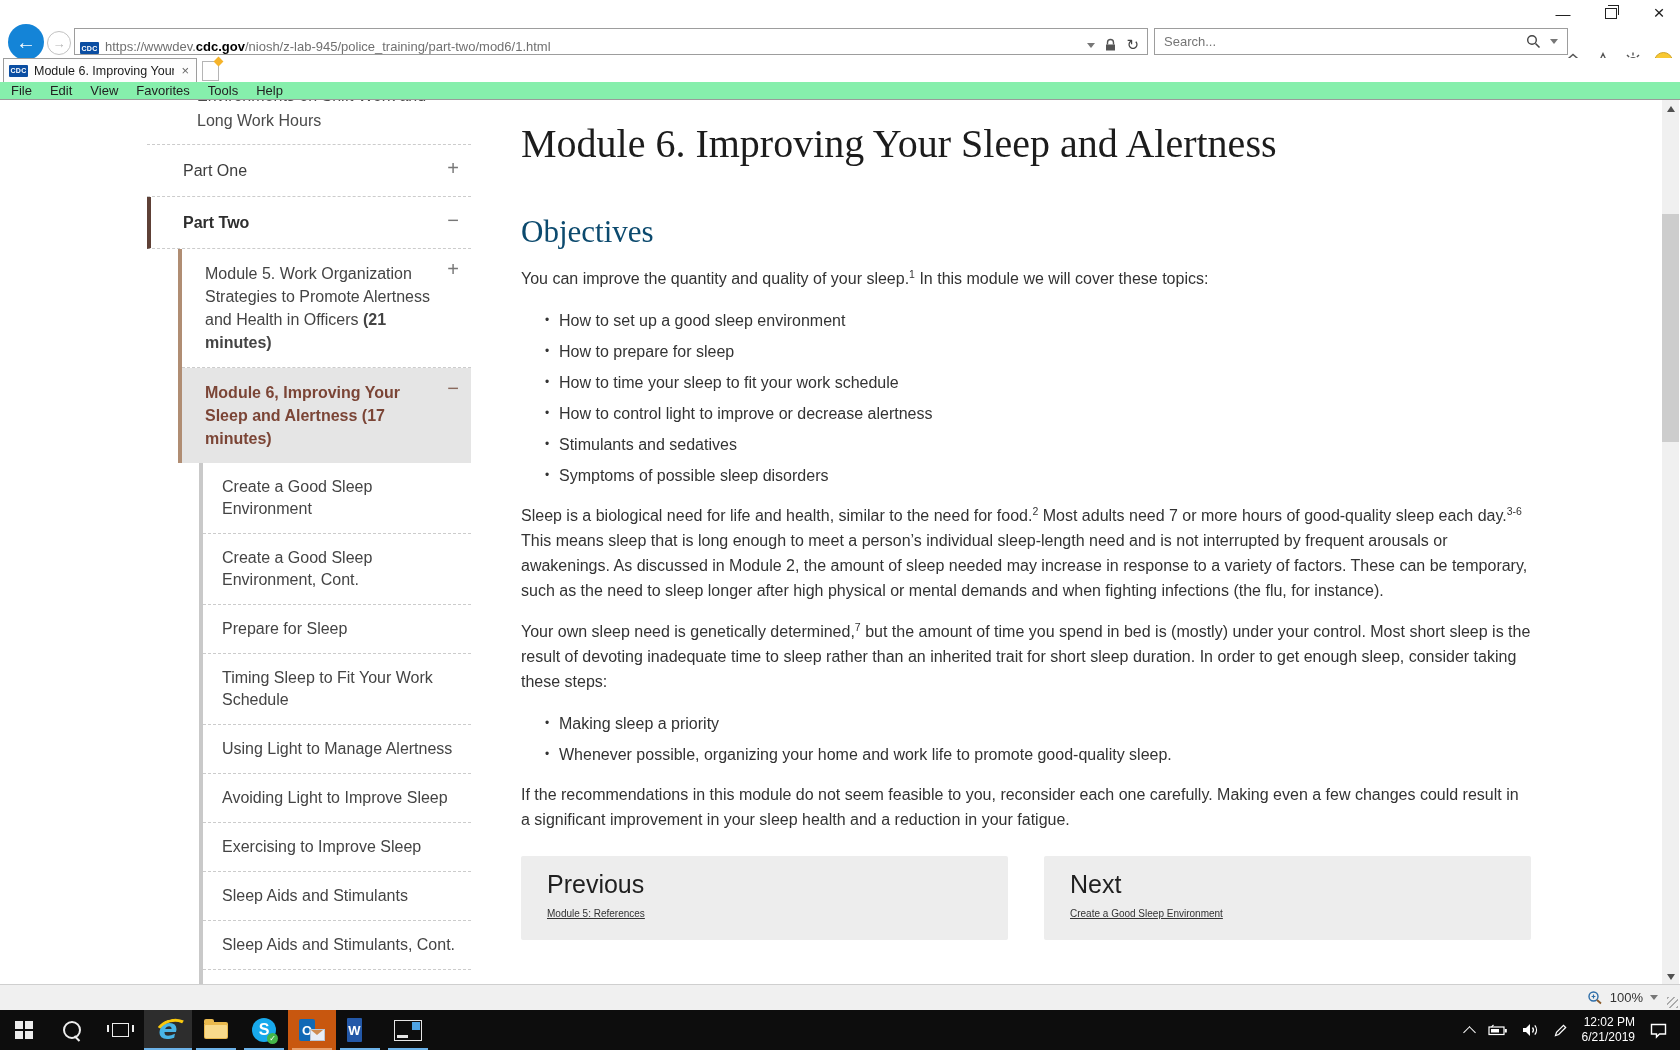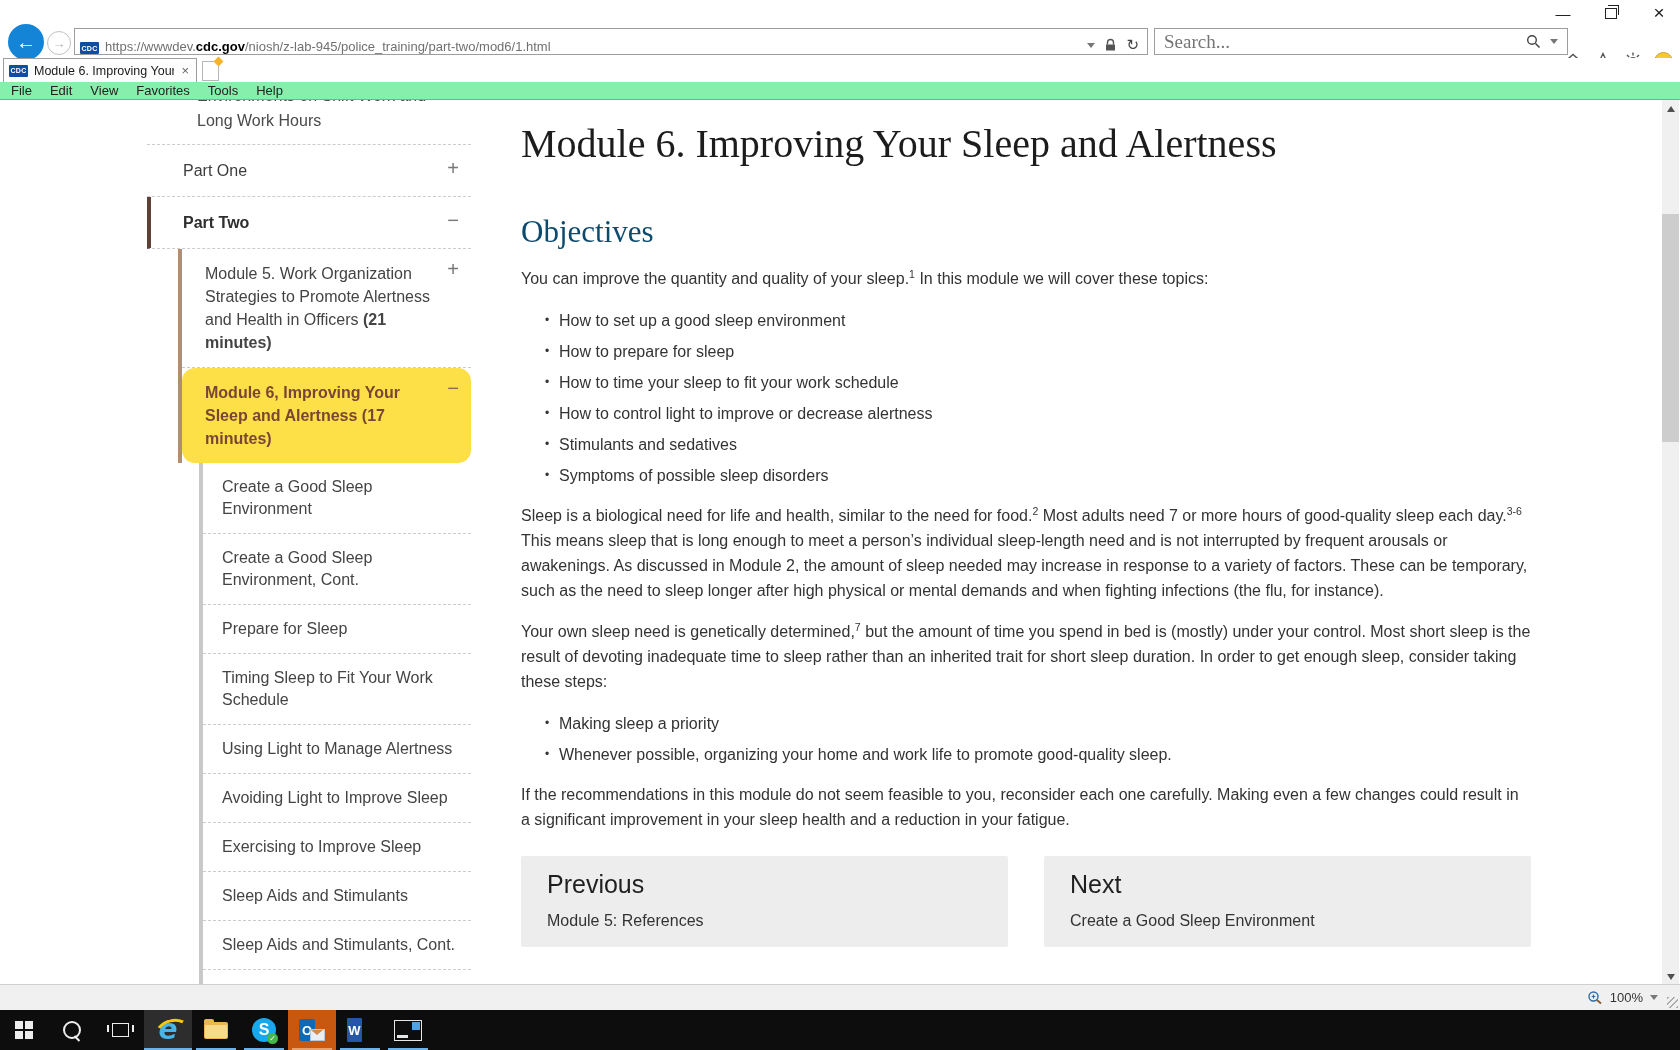--- a/index.html
+++ b/index.html
@@ -21,22 +21,22 @@
   .favicon{flex:0 0 auto;width:19px;height:12px;background:#0b4ea2;color:#fff;font-weight:bold;font-size:7px;
            display:flex;align-items:center;justify-content:center;margin:0 6px 0 5px;border-radius:1px;letter-spacing:.3px;}
   .url-prefix{color:#707070;}
   .url-domain{color:#000;font-weight:bold;}
   .url-path{color:#707070;flex:1;overflow:hidden;white-space:nowrap;}
   .urlbar-icons{display:flex;align-items:center;gap:10px;padding:0 8px;color:#555;}
   .caret-down{width:0;height:0;border-left:4px solid transparent;border-right:4px solid transparent;border-top:5px solid #777;}
   .refresh{font-size:15px;color:#444;}
   .searchbox{position:absolute;left:1154px;top:6px;width:412px;height:25px;border:1px solid #9d9d9d;background:#fff;
              display:flex;align-items:center;}
-  .searchbox input{flex:1;border:none;outline:none;font-size:19px;color:#0c4a6e;padding:0 0 0 9px;background:transparent;
-                   font-family:Liberation Serif, serif;}
+  .searchbox input{flex:1;border:none;outline:none;font-size:13px;color:#0c4a6e;padding:0 0 0 9px;background:transparent;
+                   font-family:Liberation Sans, sans-serif;}
   .searchbox .sicons{display:flex;align-items:center;gap:9px;padding:0 9px;}
   .toolbar-icons{position:absolute;right:6px;top:28px;display:flex;gap:8px;align-items:center;}
   .tbi{width:22px;height:22px;display:flex;align-items:center;justify-content:center;}
   .smiley{width:17px;height:17px;border-radius:50%;background:#f8c832;border:1px solid #cfa32a;position:relative;}
   .smiley:before{content:"";position:absolute;left:4px;top:5px;width:2px;height:2px;background:#7a5c00;border-radius:50%;box-shadow:6px 0 #7a5c00;}
   .smiley:after{content:"";position:absolute;left:4px;top:9px;width:8px;height:4px;border-bottom:1.5px solid #7a5c00;border-radius:0 0 6px 6px;}
   .tabrow{position:absolute;top:58px;left:0;right:0;height:24px;background:#fff;}
   .tab{position:absolute;left:3px;top:0;width:192px;height:23px;border:1px solid #9d9d9d;border-bottom:none;background:#fdfdfd;
        display:flex;align-items:center;font-size:12.5px;color:#1a1a1a;}
   .tab .tab-title{flex:1;overflow:hidden;white-space:nowrap;}
@@ -55,38 +55,38 @@
   .sliver{height:6px;overflow:hidden;padding-left:50px;color:#4a4a4a;}
   .sliver span{display:block;margin-top:-15px;}
   .lwh{padding:4px 10px 13px 50px;color:#4a4a4a;}
   .lvl1{padding:15px 34px 15px 36px;color:#3d3d3d;}
   .lvl1.bold{font-weight:bold;color:#2e2e2e;}
   .bar-maroon{border-left:4px solid #5e4036;padding-left:32px;}
   .expander{position:absolute;right:12px;top:11px;font-size:20px;color:#777;font-weight:normal;}
   .lvl2-group{margin-left:31px;border-left:4px solid #b08d73;}
   .lvl2-item{padding:13px 30px 13px 23px;line-height:23px;position:relative;border-bottom:1px dashed #ccc;}
   .lvl2-item .expander{top:9px;}
-  .lvl2-item.active{background:#fde047;font-weight:bold;color:#7b4536;border-bottom:none;border-radius:13px;}
+  .lvl2-item.active{background:#e5e5e5;font-weight:bold;color:#7b4536;border-bottom:none;}
   .lvl2-item.active .expander{color:#8a6a5e;}
   .lvl3-group{margin-left:52px;border-left:4px solid #c9c9c9;}
   .lvl3-item{padding:13px 14px 13px 19px;line-height:22px;border-bottom:1px dashed #ccc;color:#444;}
   
   .main{position:absolute;left:521px;top:0;width:1010px;}
   .main h1{font-family:"Liberation Serif",serif;font-weight:400;font-size:40px;color:#1c1c1c;margin:20px 0 0 0;line-height:48px;}
   .main h2{font-family:"Liberation Serif",serif;font-weight:400;font-size:31px;color:#0c4a6e;margin:44px 0 0 0;line-height:40px;}
   .main p{font-size:16px;line-height:25px;margin:16px 0 0 0;color:#333;}
   .main p.first{margin-top:14px;}
   sup{font-size:10.5px;line-height:0;}
   ul.blist{list-style:none;margin:18px 0 0 0;padding:0 0 0 24px;}
   ul.blist li{font-size:16px;line-height:23px;margin:0 0 8px 0;position:relative;padding-left:14px;}
   ul.blist li:before{content:"•";position:absolute;left:0;top:0;color:#333;font-size:12px;line-height:23px;}
   .pnrow{display:flex;gap:36px;margin-top:24px;}
   .pnbox{flex:1;background:#ededed;border-radius:2px;padding:13px 24px 15px 26px;}
   .pn-label{font-size:25px;color:#1f1f1f;line-height:30px;}
-  .pn-target{font-size:16px;color:#333;margin-top:11px;line-height:22px;}
+  .pn-target{font-size:10px;color:#333;margin-top:4px;line-height:22px;text-decoration:underline;}
   
   .scrollbar{position:absolute;right:1px;top:0;bottom:0;width:17px;background:#f0f0f0;}
   .sb-arrow{position:absolute;left:0;width:17px;height:17px;display:flex;align-items:center;justify-content:center;}
   .sb-up{top:0;}
   .sb-down{bottom:0;}
   .tri-up{width:0;height:0;border-left:4px solid transparent;border-right:4px solid transparent;border-bottom:6px solid #505050;}
   .tri-dn{width:0;height:0;border-left:4px solid transparent;border-right:4px solid transparent;border-top:6px solid #505050;}
   .sb-thumb{position:absolute;left:0;top:114px;width:17px;height:228px;background:#cdcdcd;}
   
   .statusbar{position:absolute;left:0;right:0;bottom:40px;height:25px;background:#f0f0f0;border-top:1px solid #cfcfcf;}
@@ -367,15 +367,38 @@
           </span>
           <span class="tile">W</span>
         </span>
       <span class="runline"></span>
     </div>
     <div class="tslot">
       <span class="appwin"></span>
       <span class="runline"></span>
     </div>
 
+    <div class="tray">
+      <span class="chev"></span>
+      <svg width="20" height="13" viewBox="0 0 20 13">
+          <rect x="1" y="3" width="15" height="7.5" fill="none" stroke="#fff" stroke-width="1.2"></rect>
+          <rect x="16.8" y="5" width="2" height="3.5" fill="#fff"></rect>
+          <rect x="3" y="5" width="8" height="3.5" fill="#fff"></rect>
+          <path d="M5.5 1L3.5 3" stroke="#fff" stroke-width="1.1"></path>
+        </svg>
+      <svg width="17" height="14" viewBox="0 0 17 14">
+          <path d="M1 5h3l4-4v12L4 9H1z" fill="#fff"></path>
+          <path d="M10.5 4.5a4 4 0 0 1 0 5M12.8 2.4a7.2 7.2 0 0 1 0 9.2" stroke="#fff" stroke-width="1.3" fill="none"></path>
+        </svg>
+      <svg width="15" height="15" viewBox="0 0 15 15">
+          <path d="M2.5 12.5l1-3.2 7-7 2.2 2.2-7 7z" fill="none" stroke="#fff" stroke-width="1.2"></path>
+        </svg>
+      <span class="clock">
+        <span>12:02 PM</span><br>
+        <span>6/21/2019</span>
+      </span>
+      <svg width="19" height="17" viewBox="0 0 19 17">
+          <path d="M2.5 2.5h14v9.5h-6l-3 3v-3h-5z" fill="none" stroke="#fff" stroke-width="1.4"></path>
+        </svg>
+    </div>
   </div>
 
 </div>
 
 </body></html>

